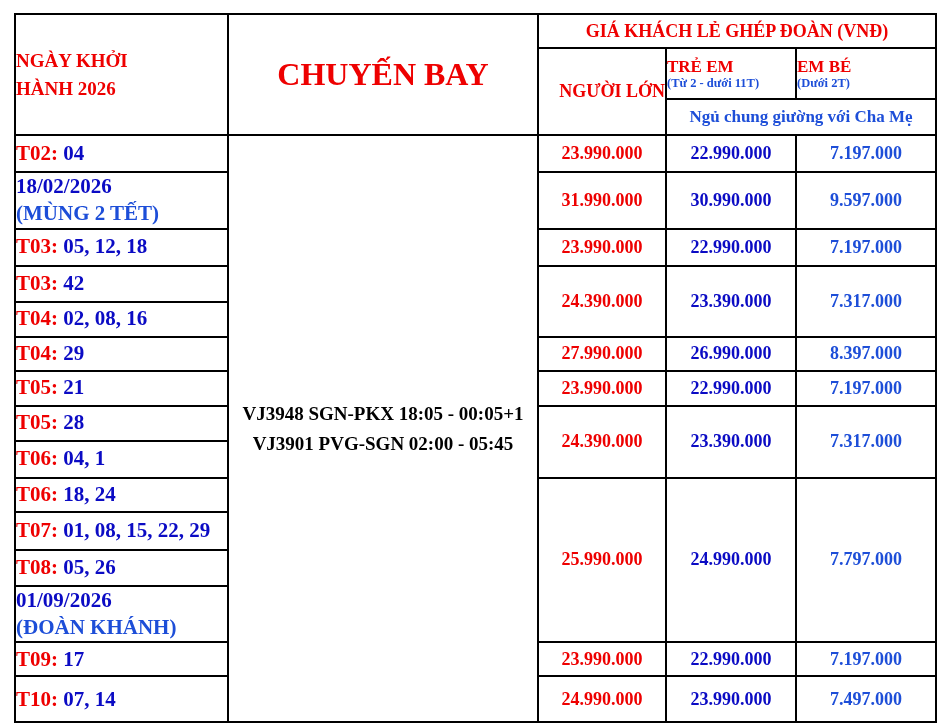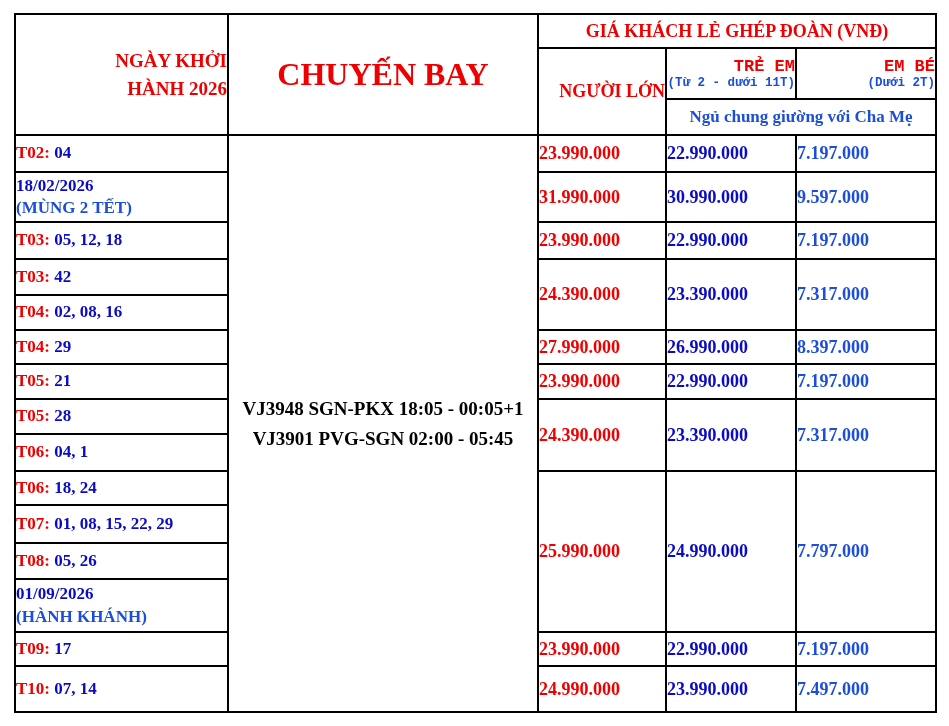--- a/index.html
+++ b/index.html
@@ -12,35 +12,35 @@
     position:absolute; left:14px; top:13px;
     border-collapse:collapse; table-layout:fixed;
   }
   table.tour th, table.tour td {
     border:2px solid #000; padding:0; vertical-align:middle;
   }
   .red   { color:#ee0000; }
   .blue  { color:#0b0bc4; }
   .black { color:#1d4ed8; }
 
-  .dep-hdr    { font-size:19px; line-height:1.45; text-align:right; }
+  .dep-hdr    { font-size:19px; line-height:1.45; text-align:left; }
   .flight-hdr { font-size:32px; text-align:center; }
   .group-hdr  { font-size:18px; text-align:center; }
   .adult-hdr  { font-size:18px; text-align:right; }
-  .sub-hdr    { text-align:right; line-height:1.15;font-family:Liberation Mono, monospace; }
+  .sub-hdr    { text-align:left; line-height:1.15; }
   .sub-title  { font-size:17px; }
   .sub-note   { font-size:12.5px; }
   .shared-hdr { font-size:17px; text-align:center; }
 
   .date-td {
-    text-align:left; padding-left:9px; font-size:17px;
+    text-align:left; padding-left:9px; font-size:21px;
     line-height:1.3; white-space:nowrap; overflow:hidden;
   }
   .flight-td { text-align:center; font-size:19px; line-height:1.55; white-space:nowrap; }
-  .price-td  { font-size:18px; white-space:nowrap; }
+  .price-td  { text-align:center; font-size:18px; white-space:nowrap; }
 </style>
 </head>
 <body>
 
 <div class="page">
   <table class="tour">
     <colgroup>
       <col style="width:213px">
         <col style="width:310px">
         <col style="width:128px">
@@ -135,21 +135,21 @@
       </tr>
       <tr style="height:38px">
         <td class="date-td"><span class="red">T07:</span> <span class="blue">01, 08, 15, 22, 29</span></td>
       </tr>
       <tr style="height:36px">
         <td class="date-td"><span class="red">T08:</span> <span class="blue">05, 26</span></td>
       </tr>
       <tr style="height:53px">
         <td class="date-td">
           <div class="blue">01/09/2026</div>
-          <div class="black">(HÀNH KHÁNH)</div>
+          <div class="black">(ĐOÀN KHÁNH)</div>
         </td>
       </tr>
       <tr style="height:34px">
         <td class="date-td"><span class="red">T09:</span> <span class="blue">17</span></td>
         <td class="price-td red">23.990.000</td>
         <td class="price-td blue">22.990.000</td>
         <td class="price-td black">7.197.000</td>
       </tr>
       <tr style="height:46px">
         <td class="date-td"><span class="red">T10:</span> <span class="blue">07, 14</span></td>

